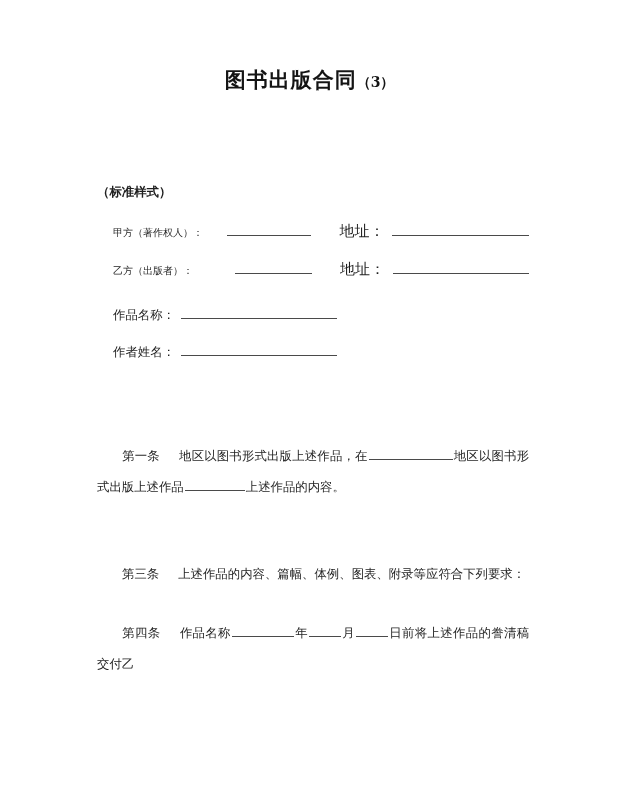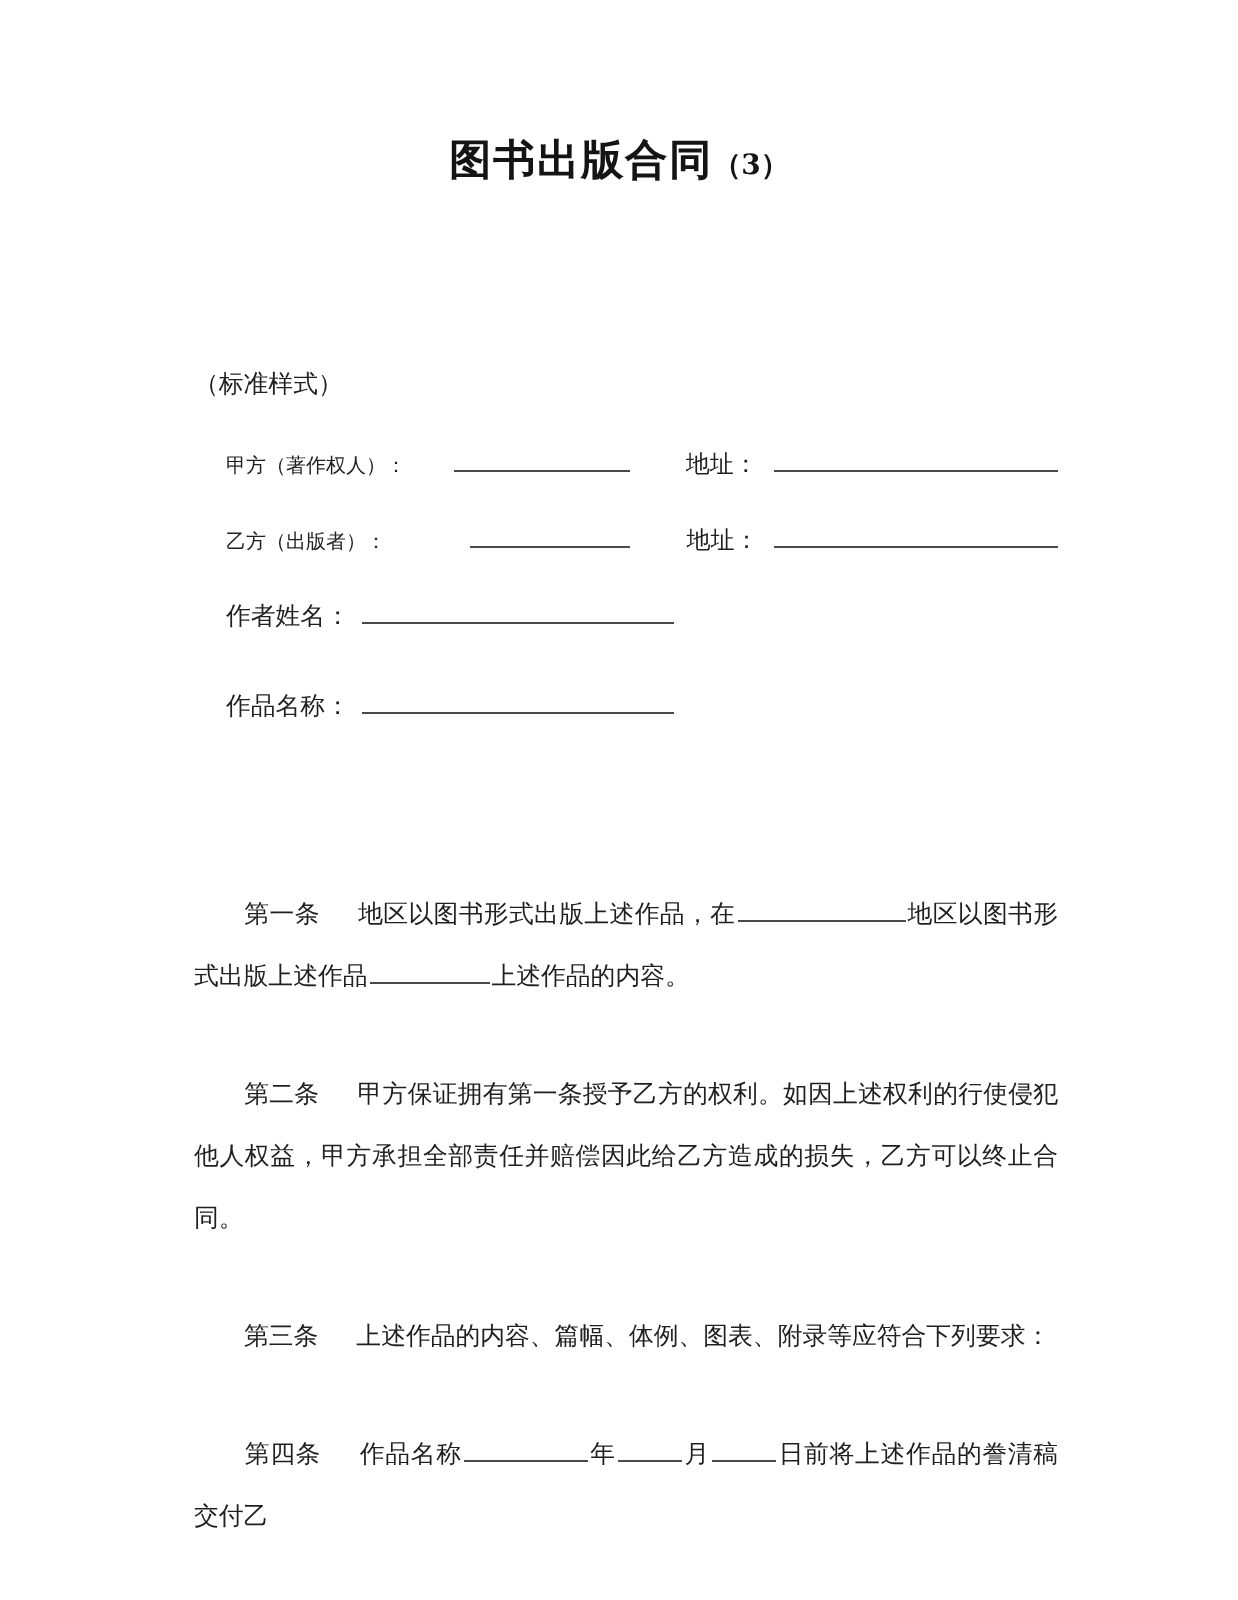--- a/index.html
+++ b/index.html
@@ -50,20 +50,21 @@
     width: 432px;
     font-size: 12.4px;
     line-height: 1;
     color: #1f1f1f;
   }
 
   .form-note {
     font-size: 12.4px;
     margin: 0 0 26px 0;
     white-space: nowrap;
+    font-weight: bold;
   }
 
   
   .party-row {
     display: flex;
     align-items: baseline;
     margin-bottom: 23px;
     padding-left: 16px;
     white-space: nowrap;
   }
@@ -76,21 +77,21 @@
   .rule {
     display: inline-block;
     border-bottom: 1px solid #4a4a4a;
     height: 11px;
     vertical-align: baseline;
   }
   .rule-party   { width: 94px; }
   .rule-party-b { width: 86px; margin-left: 8px; }
 
   .addr-label {
-    font-size: 12px;
+    font-size: 15px;
     margin-left: 28px;
   }
   .rule-addr { width: 152px; margin-left: 8px; }
 
   
   .field-row {
     display: flex;
     align-items: baseline;
     margin-bottom: 22px;
     padding-left: 16px;
@@ -146,44 +147,41 @@
       <span class="rule rule-addr"></span>
     </div>
 
     <div class="party-row">
       <span class="party-label lbl-b">乙方（出版者）：</span>
       <span class="rule rule-party-b"></span>
       <span class="addr-label">地址：</span>
       <span class="rule rule-addr"></span>
     </div>
 
-    <div class="field-row">
-      <span class="field-label">作者姓名：</span>
+    <div class="field-row" style="margin-top:30px;">
+      <span class="field-label">作品名称：</span>
       <span class="rule rule-field"></span>
     </div>
 
-    <div class="field-row" style="margin-top:30px;">
-      <span class="field-label">作品名称：</span>
+    <div class="field-row">
+      <span class="field-label">作者姓名：</span>
       <span class="rule rule-field"></span>
     </div>
 
     <div class="spacer-lg"></div>
 
 
     <div class="spacer-md"></div>
 
     <p class="para">
       <span class="indent"></span><span>第一条</span><span class="gap"></span><span>地区以图书形式出版上述作品，在</span><span class="blank blank-region"></span><span>地区以图书形式出版上述作品</span><span class="blank blank-text"></span><span>上述作品的内容。</span>
     </p>
 
     <div class="spacer-md"></div>
 
-    <p class="para">
-      <span class="indent"></span><span>第二条</span><span class="gap"></span><span>甲方保证拥有第一条授予乙方的权利。如因上述权利的行使侵犯他人权益，甲方承担全部责任并赔偿因此给乙方造成的损失，乙方可以终止合同。</span>
-    </p>
 
     <div class="spacer-md"></div>
 
     <p class="para">
       <span class="indent"></span><span>第三条</span><span class="gap"></span><span>上述作品的内容、篇幅、体例、图表、附录等应符合下列要求：</span>
     </p>
 
     <div class="spacer-md"></div>
 
     <p class="para">

